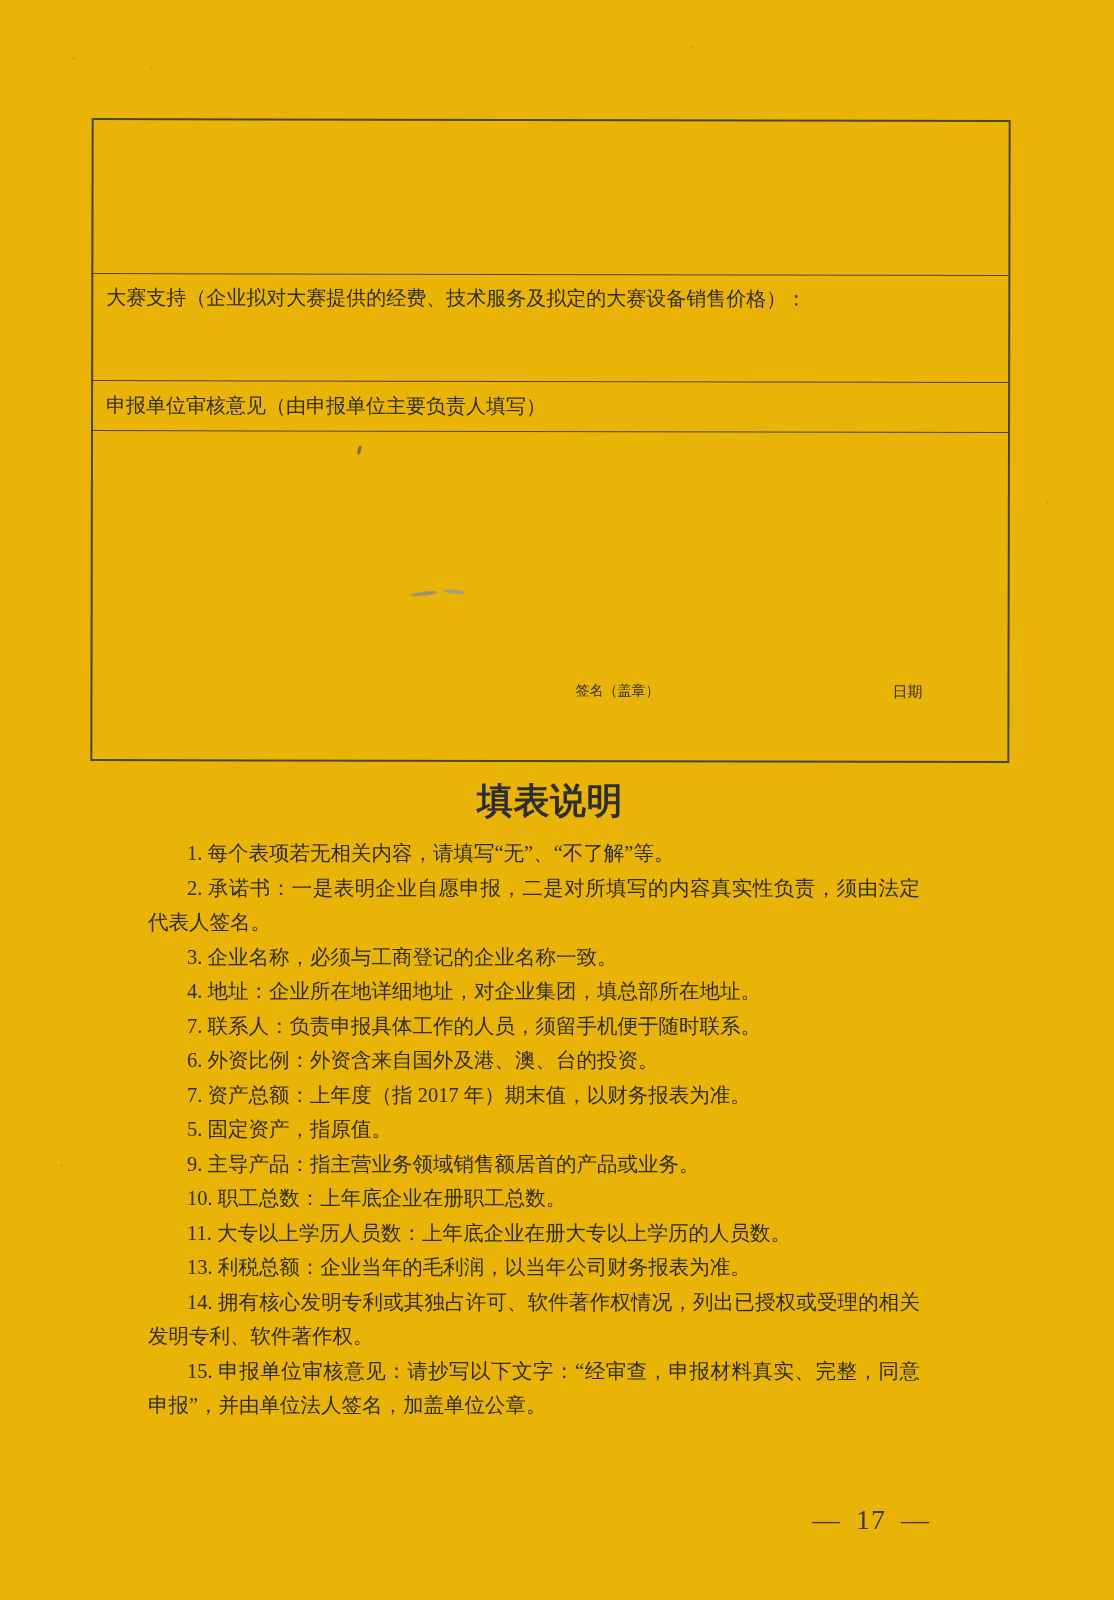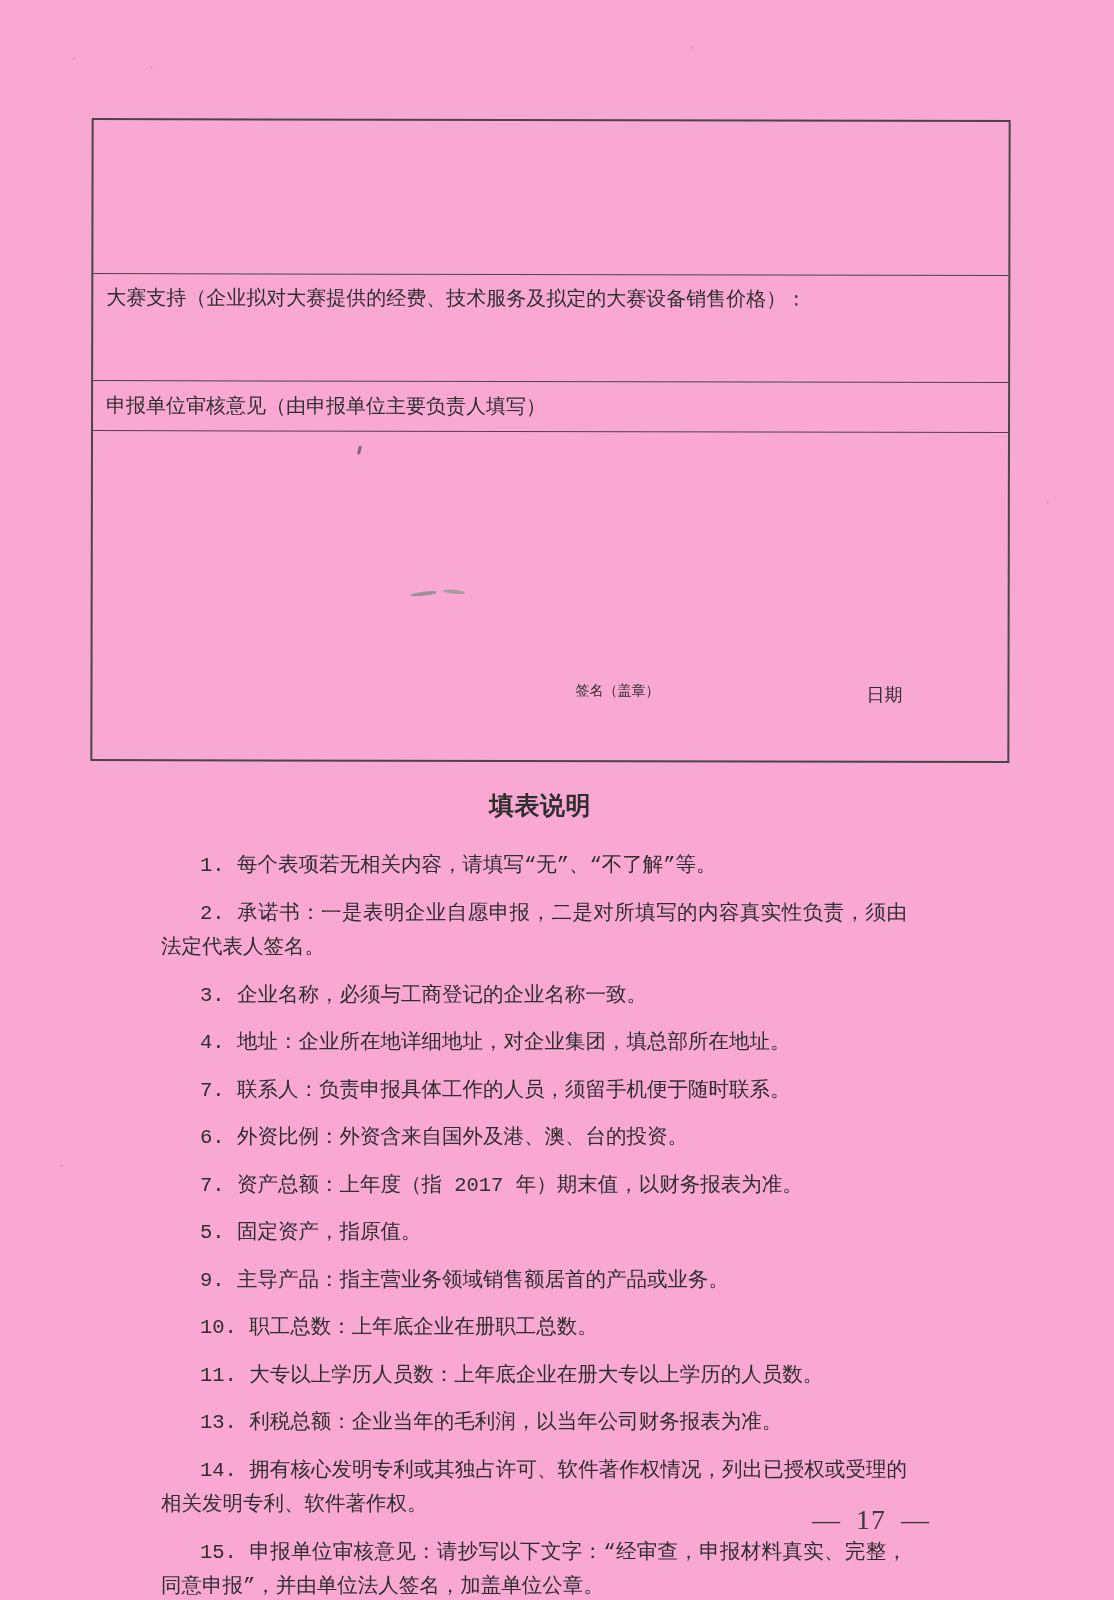--- a/index.html
+++ b/index.html
@@ -1,21 +1,21 @@
 <!DOCTYPE html>
 <html lang="zh"><head>
 <meta charset="utf-8">
 <style>
   html,body { margin:0; padding:0; }
   body { background:#e8e8e6; }
   .page {
     position:relative;
     width:1114px; height:1600px;
     margin:0 auto;
-    background:#f9a8d4;
+    background:#eab308;
     color:#2e2e2e;
     font-family:"Liberation Serif","DejaVu Serif",serif;
     overflow:hidden;
   }
   
   .speck { position:absolute; border-radius:50%; background:rgba(60,60,60,.10); }
   .s1 { left:72px;  top:57px;  width:4px; height:3px; }
   .s2 { left:150px; top:66px;  width:3px; height:3px; }
   .s3 { left:690px; top:46px;  width:4px; height:3px; }
   .s4 { left:1046px;top:500px; width:3px; height:4px; }
@@ -31,42 +31,42 @@
     background:transparent;
   }
   .trow { position:absolute; left:0; right:0; box-sizing:border-box; }
   .trow1 { top:0;     height:154px; border-bottom:1.5px solid #474747; }
   .trow2 { top:154px; height:107px; border-bottom:1.5px solid #474747; padding:9px 12px 0 13px; }
   .trow3 { top:261px; height:50px;  border-bottom:1.5px solid #474747;
            display:flex; align-items:center; padding:0 12px 0 13px; }
   .trow4 { top:311px; bottom:0; }
   .cell-label { margin:0; font-size:20px; line-height:1.45; }
   .sig-label  { position:absolute; left:483px; top:250px; font-size:14px; }
-  .date-label { position:absolute; left:774px; top:250px; font-size:18px; }
+  .date-label { position:absolute; left:800px; top:250px; font-size:15px; }
 
   
   .mark-a { position:absolute; left:265px; top:14px; width:3px; height:9px;
             background:#5a5a5a; transform:rotate(14deg); border-radius:2px; opacity:.8; }
   .mark-b, .mark-c { position:absolute; height:4px; border-radius:50% 50% 40% 60%;
             background:#8d8d8d; opacity:.85; }
   .mark-b { left:318px; top:160px; width:26px; transform:rotate(-8deg); }
   .mark-c { left:350px; top:158px; width:22px; transform:rotate(4deg);
             background:#9a9a9a; }
 
   
   .title {
     position:absolute; left:477px; top:777px;
-    margin:12px; font-size:25px; font-weight:600; letter-spacing:.5px;
+    margin:0; font-size:36px; font-weight:600; letter-spacing:.5px;
   }
   .instructions {
     position:absolute; left:148px; top:836px; width:772px;
     font-size:20.5px; line-height:34.5px;
     text-align:justify;
   }
-  .instructions p { margin:13px; text-indent:39px;font-family:Liberation Mono, monospace; }
+  .instructions p { margin:0; text-indent:39px; }
 
   
   .pagenum {
     position:absolute; left:812px; top:1504px;
     font-size:28px; color:#3a3a3a;
     word-spacing:7px; letter-spacing:1px; white-space:nowrap;
   }
 </style>
 </head>
 <body>

